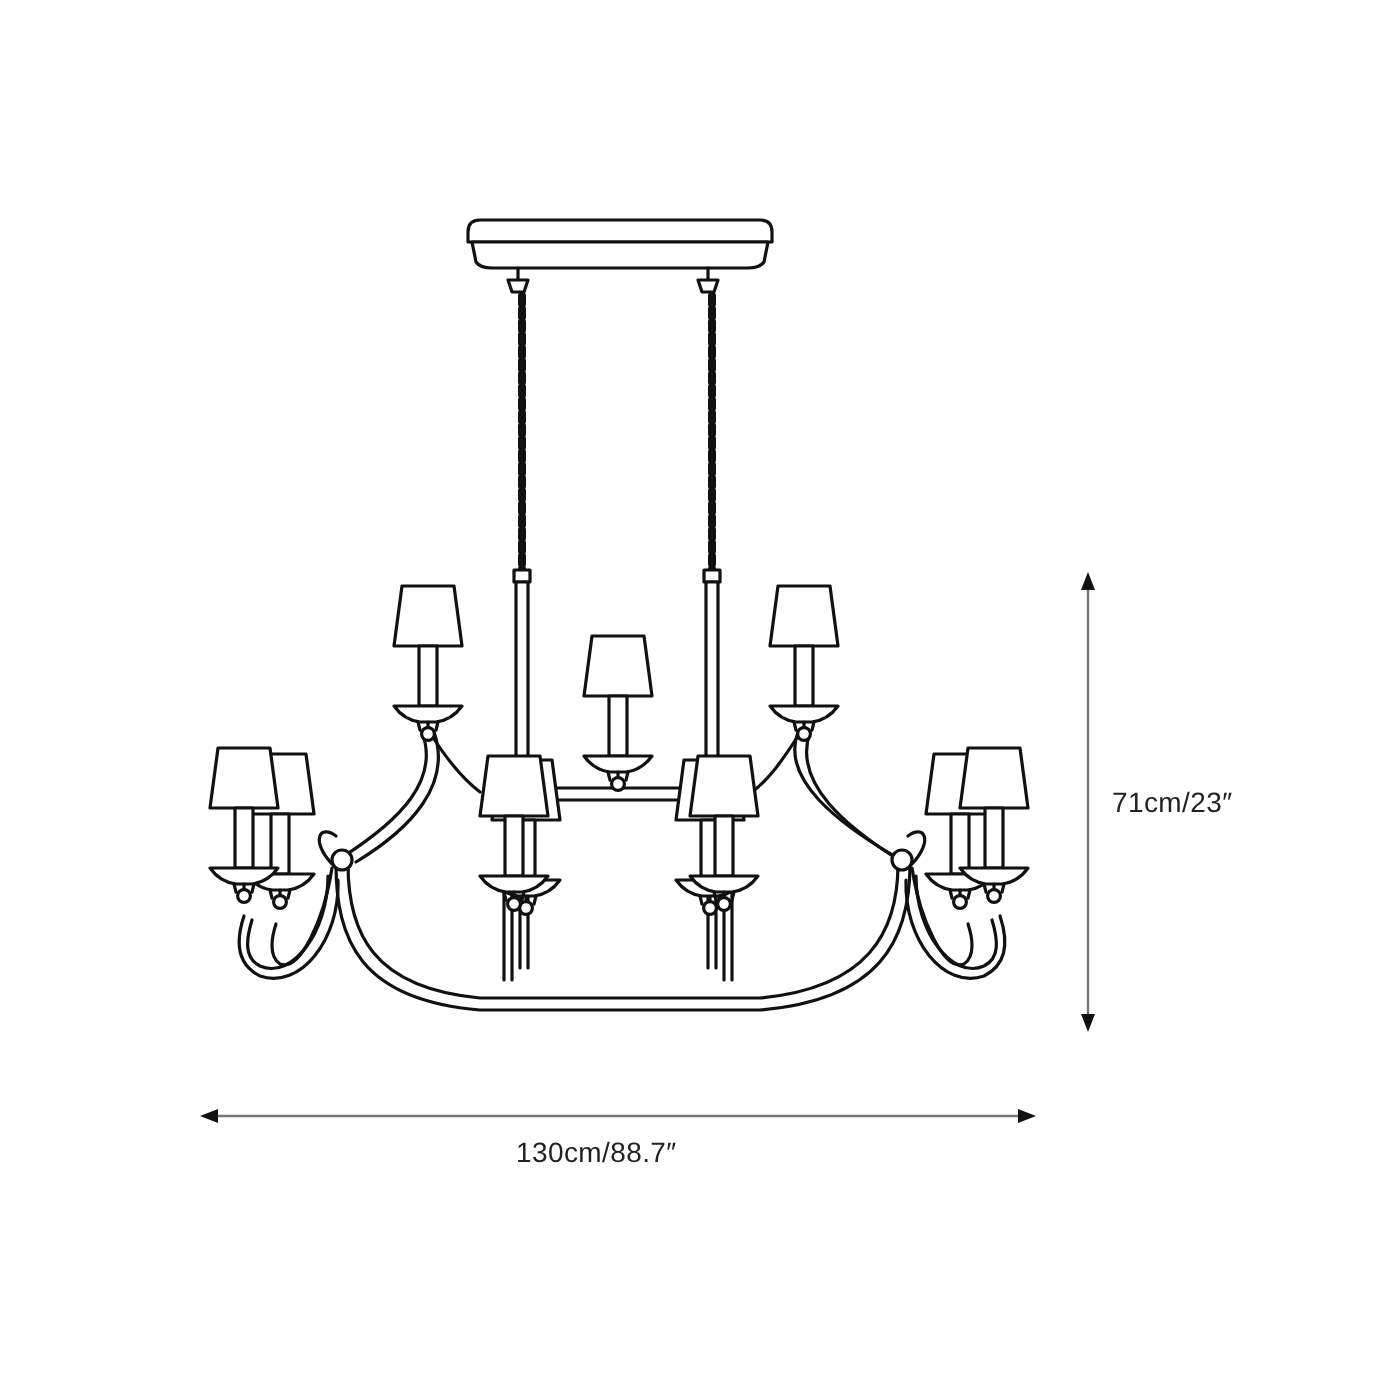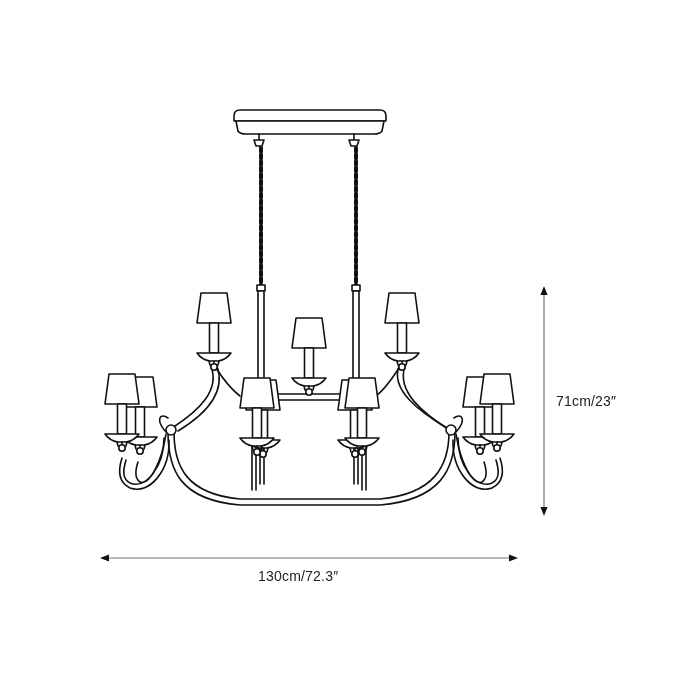--- a/index.html
+++ b/index.html
@@ -146,14 +146,14 @@
     <path class="arrow" d="M518,558 L509,554.5 L509,561.5 Z"></path>
   </g>
 
   <g>
     <line class="dim" x1="544" y1="290" x2="544" y2="512"></line>
     <path class="arrow" d="M544,286 L540.5,295 L547.5,295 Z"></path>
     <path class="arrow" d="M544,516 L540.5,507 L547.5,507 Z"></path>
   </g>
 </svg>
 
-<div class="dim-label dim-width-label">130cm/72.3″</div>
+<div class="dim-label dim-width-label">130cm/88.7″</div>
 <div class="dim-label dim-height-label">71cm/23″</div>
 
 </body></html>

